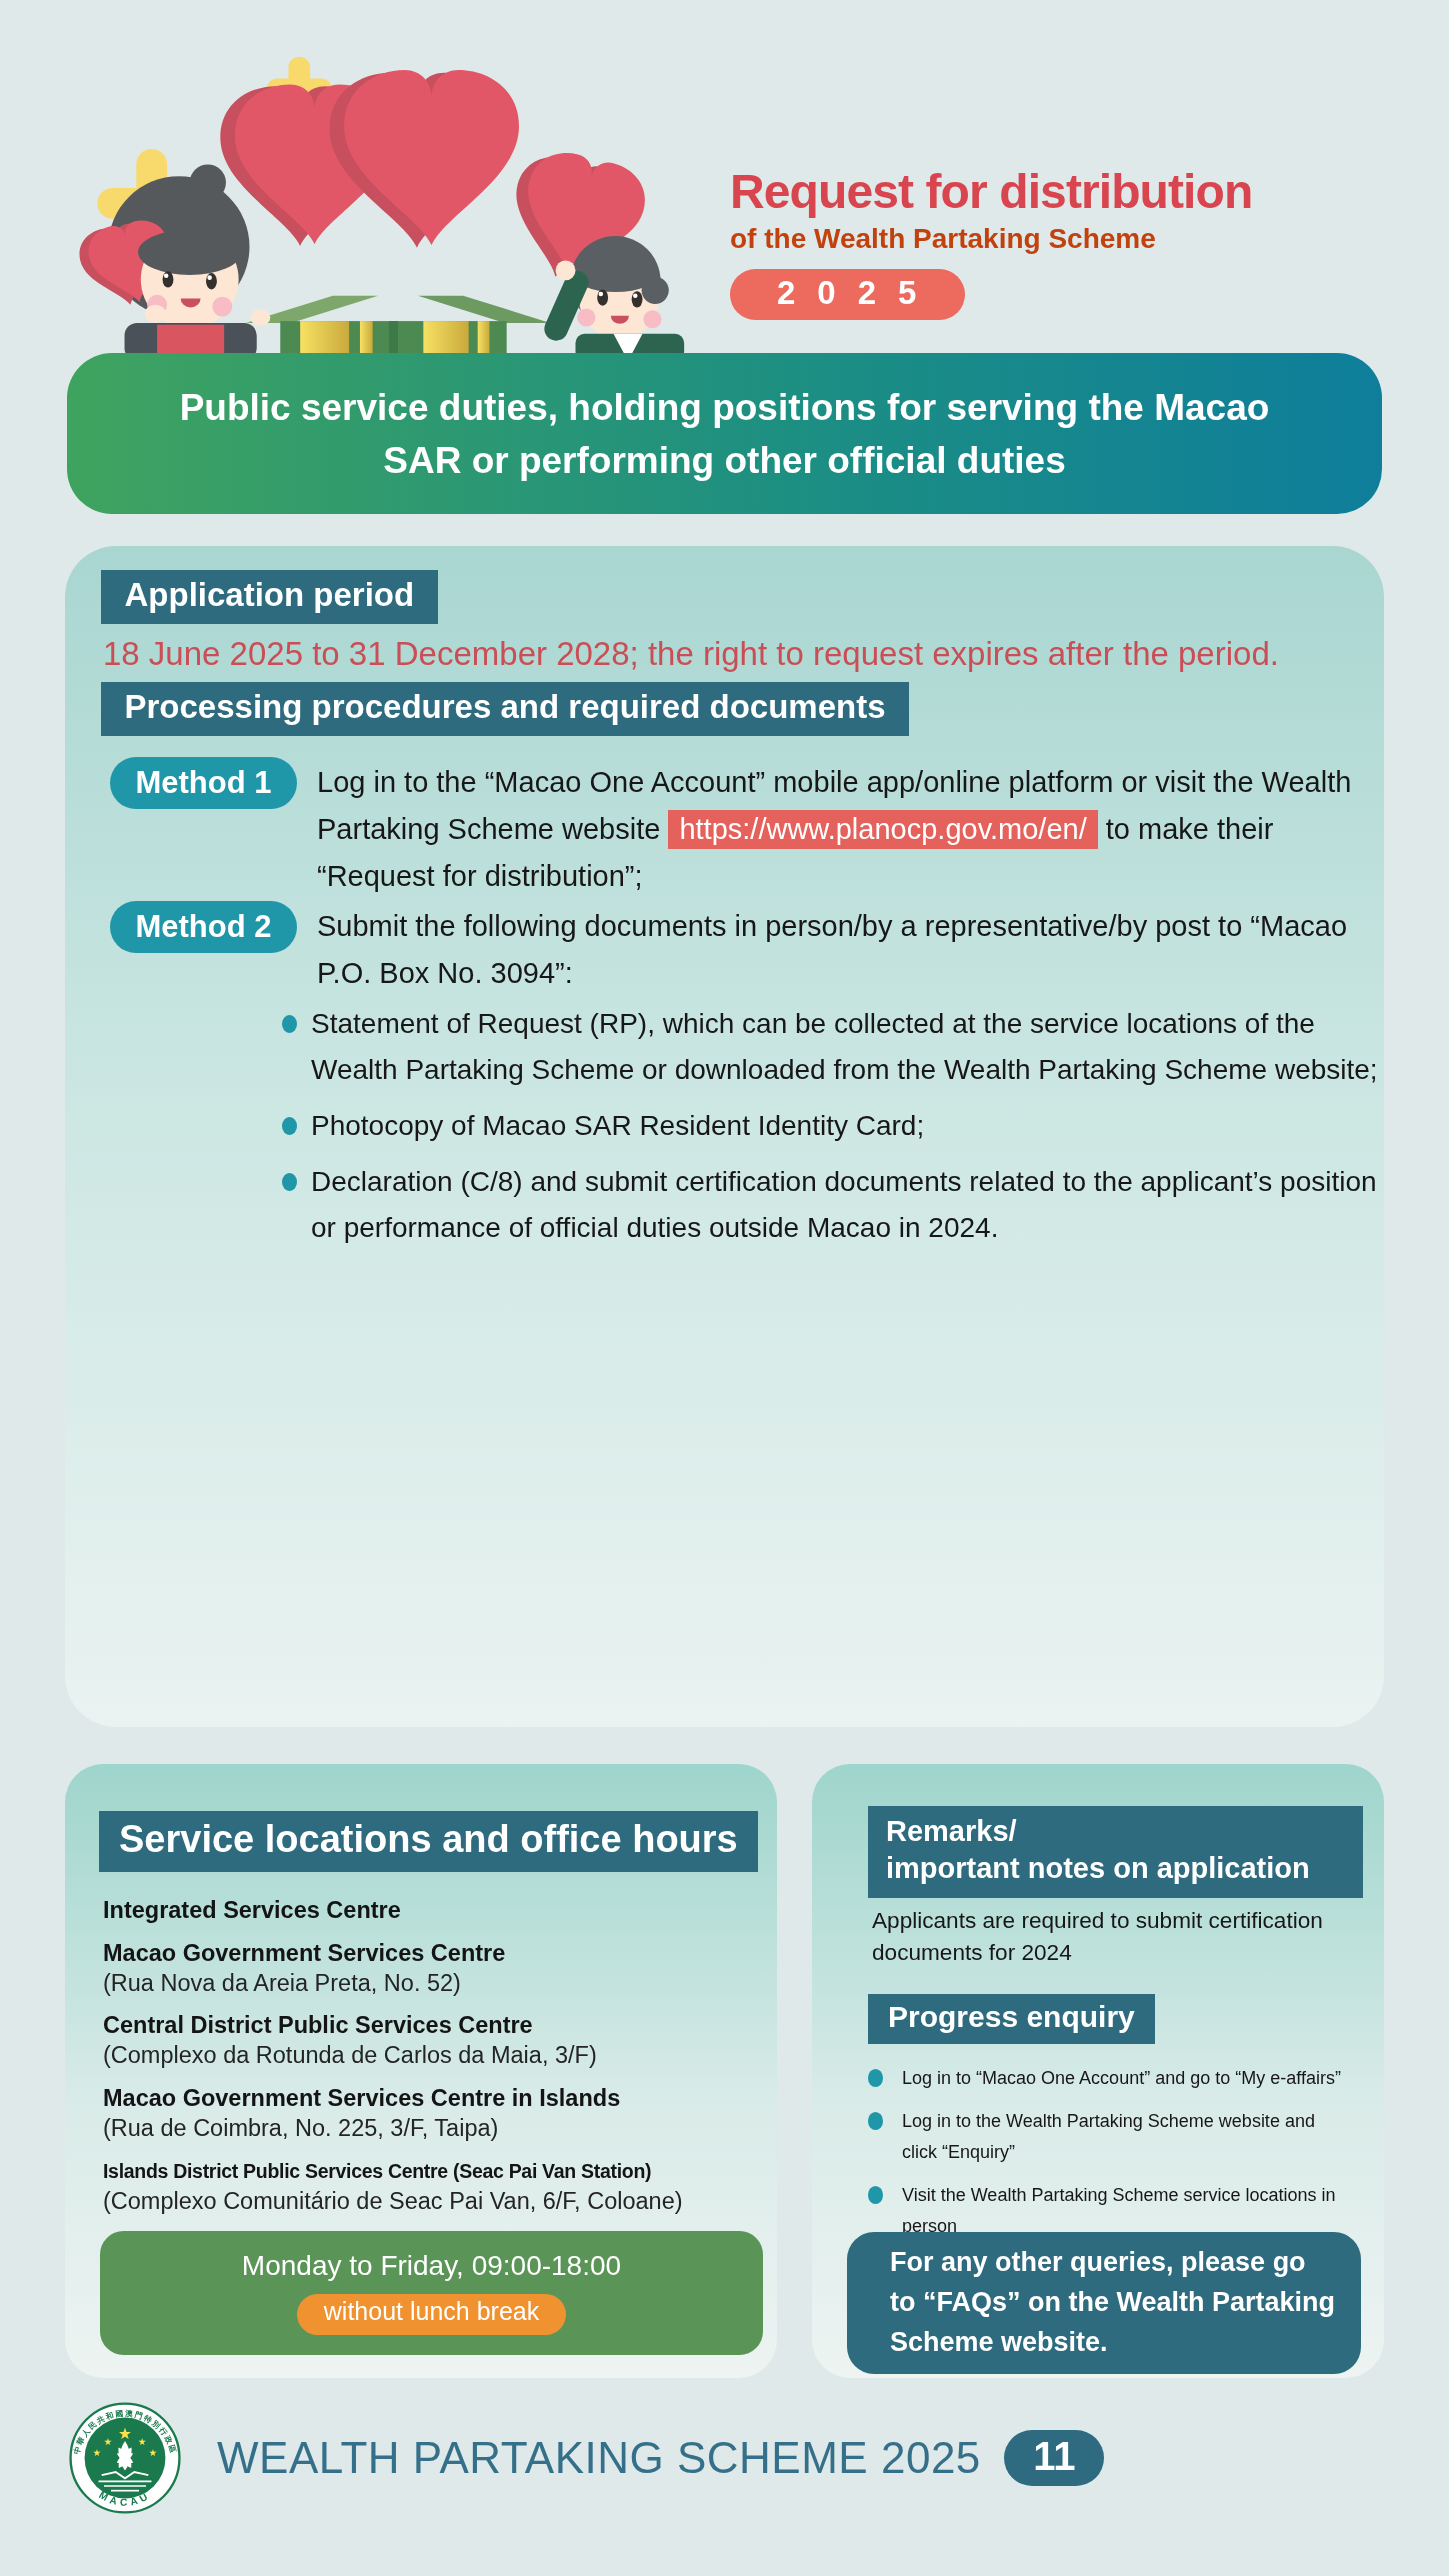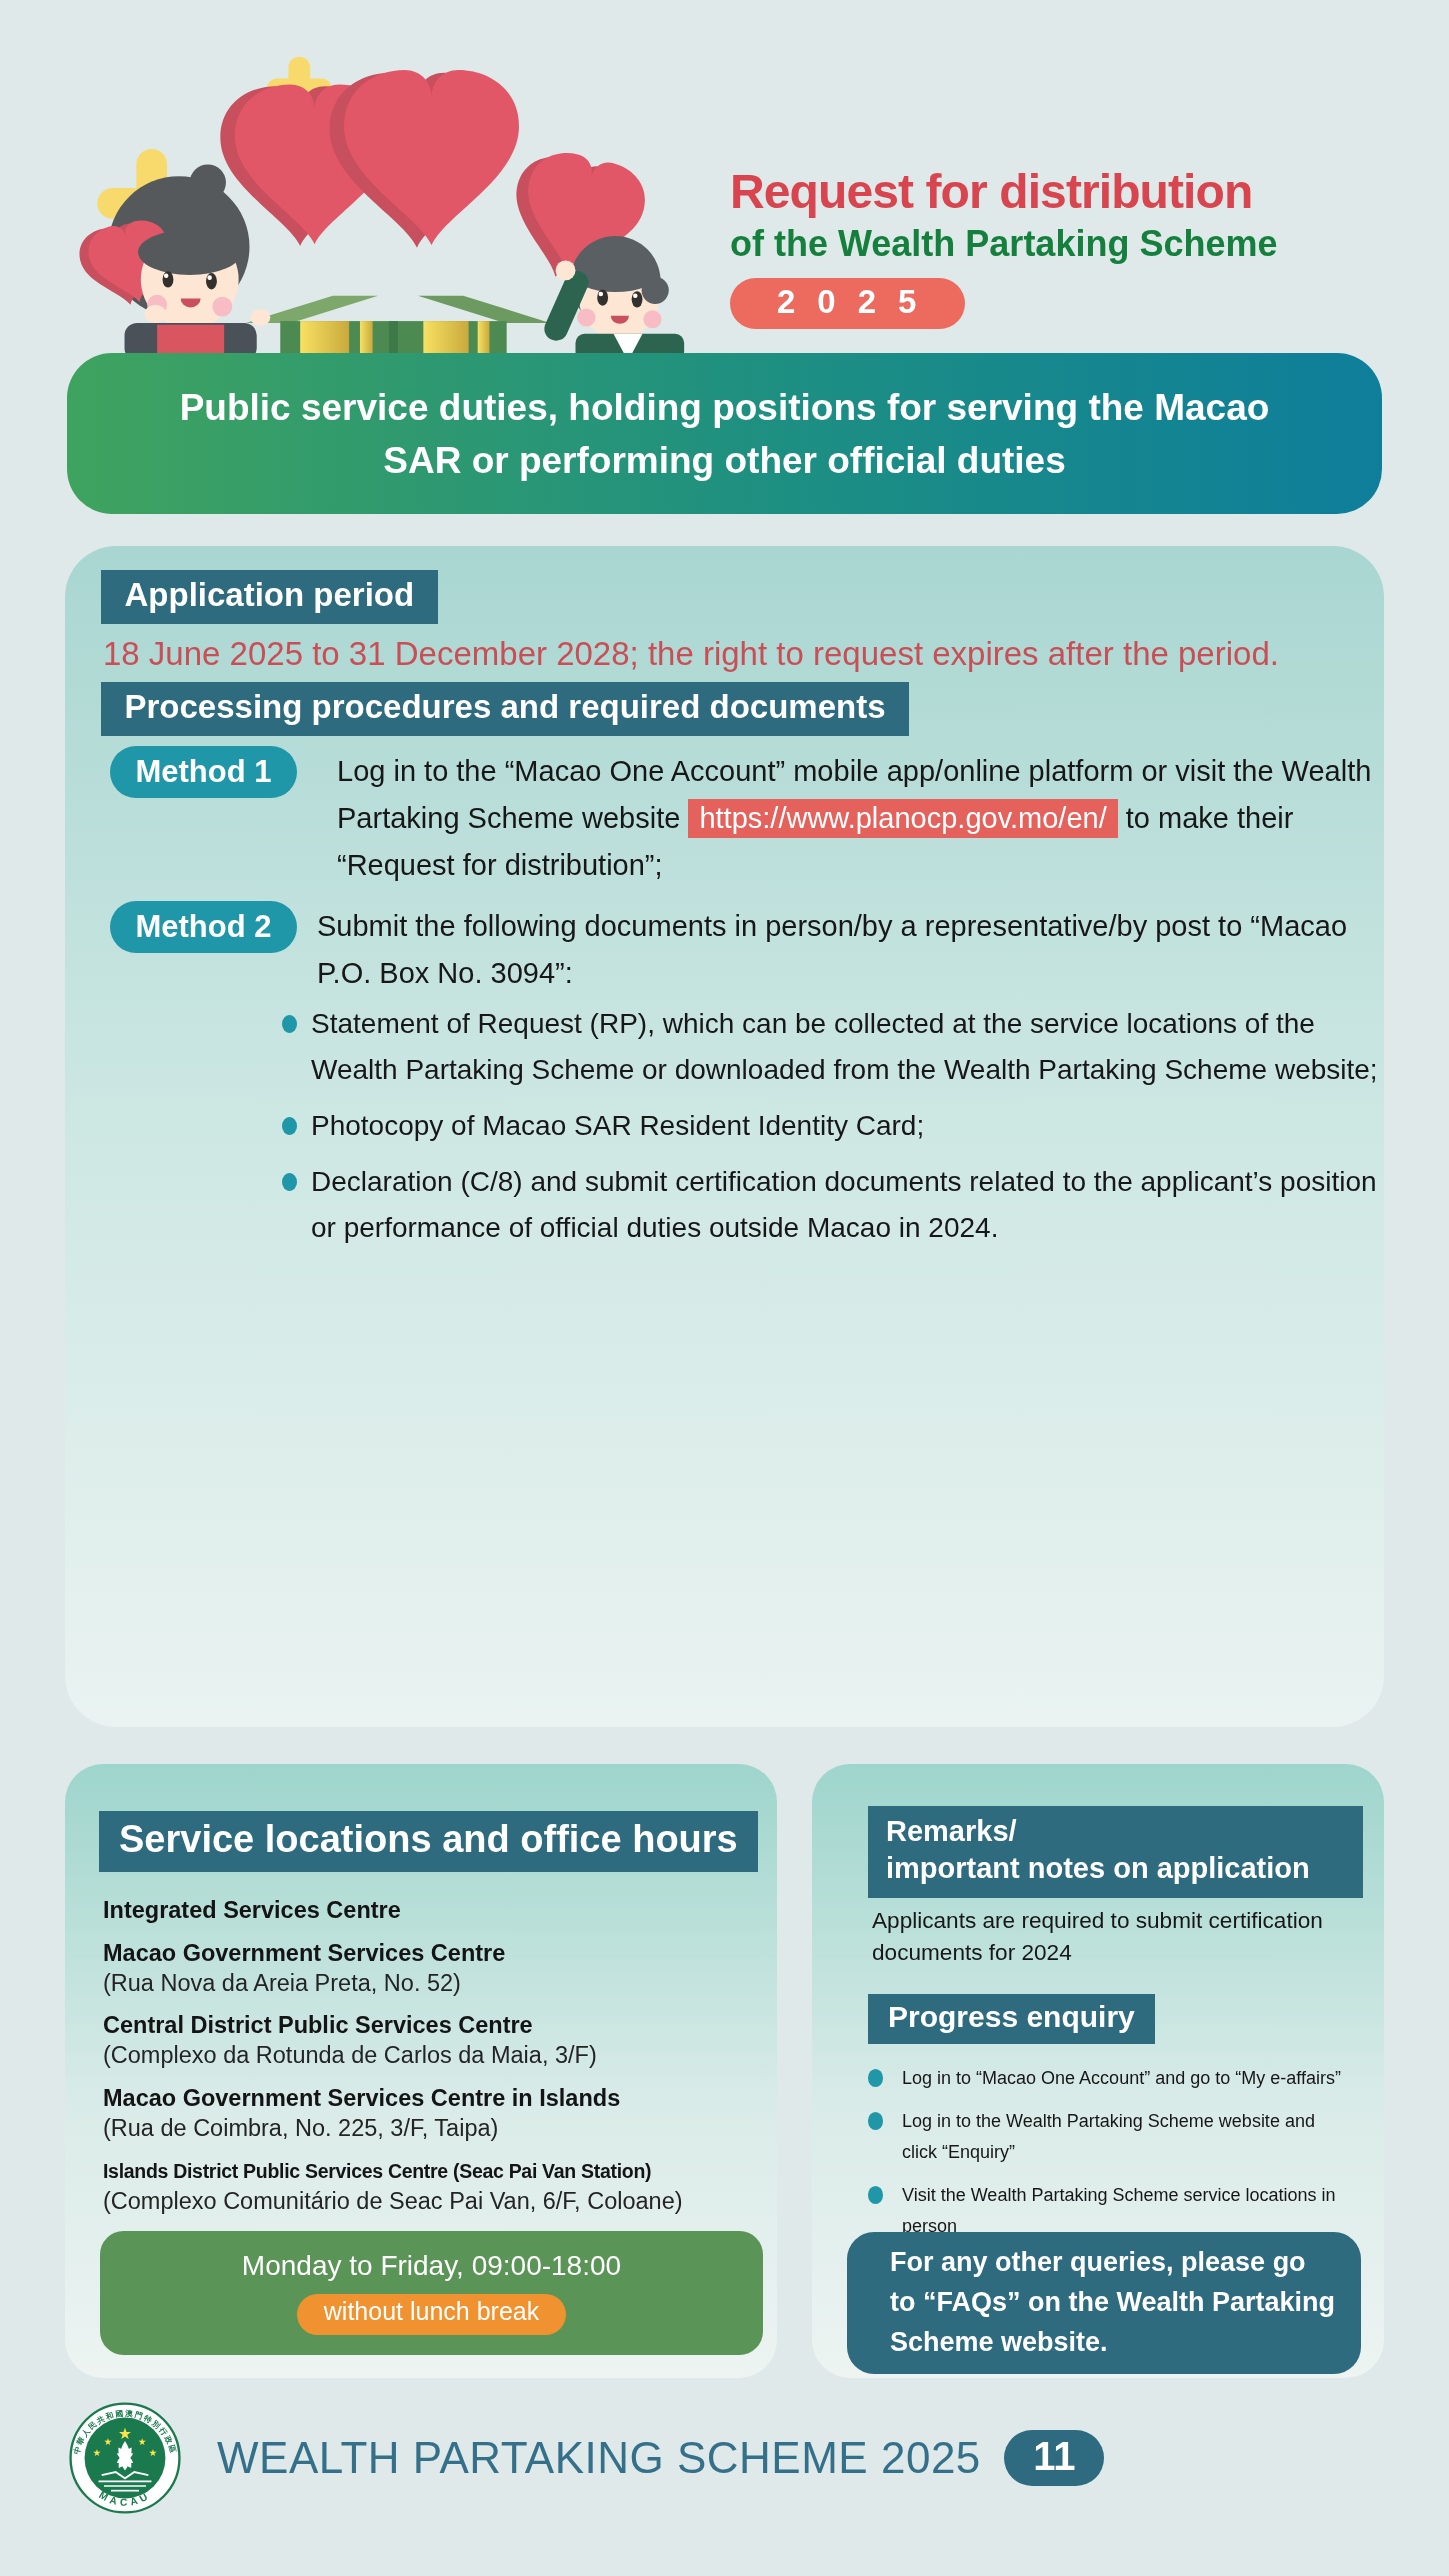--- a/index.html
+++ b/index.html
@@ -7,21 +7,21 @@
     width:1449px; height:2576px; position:relative;
     background:#dfe9e9;
     font-family:"Liberation Sans", sans-serif;
     color:#191919;
     overflow:hidden;
   }
   
   .illus { position:absolute; left:72px; top:53px; }
   .title-block { position:absolute; left:730px; top:167px; width:643px; }
   .title-main { font-size:48px; line-height:1.04; font-weight:bold; color:#d9454f; letter-spacing:-0.9px; }
-  .title-sub { font-size:36px; line-height:1.1; font-weight:bold; color:#15803d; margin-top:7.2px; }
+  .title-sub { font-size:28px; line-height:1.1; font-weight:bold; color:#c2410c; margin-top:7.2px; }
   .year-pill { display:inline-block; margin-top:14.5px; background:#ec6a5e; color:#fff;
     font-weight:bold; font-size:33px; letter-spacing:22px; padding:4.5px 27px 8.2px 47px;
     border-radius:33px; }
   
   .banner { position:absolute; left:67px; top:353px; width:1315px; height:161px;
     border-radius:45px; background:linear-gradient(90deg,#3fa35f 0%, #1d8f82 55%, #0e7e9b 100%);
     display:flex; align-items:center; justify-content:center; }
   .banner-text { width:1132px; text-align:center; color:#fff; font-weight:bold;
     font-size:37px; line-height:53px; }
   
@@ -31,21 +31,21 @@
   .left-card  { left:65px;  top:1764px; width:712px; height:614px; border-radius:38px;
     background:linear-gradient(180deg,#9ed5cc 0%, #d9ebe8 55%, #edf4f2 100%); }
   .right-card { left:812px; top:1764px; width:572px; height:614px; border-radius:38px;
     background:linear-gradient(180deg,#9ed5cc 0%, #d9ebe8 55%, #edf4f2 100%); }
   .heading-box { display:inline-block; background:#2e6b7e; color:#fff; font-weight:bold; }
   
   .ap-heading { position:absolute; left:36px; top:23.5px; font-size:33px; padding:6.3px 23.5px 10px; }
   .ap-text { position:absolute; left:38px; top:89px; font-size:33px; color:#c94e55; white-space:nowrap; }
   .proc-heading { position:absolute; left:36px; top:136px; font-size:33px; padding:6.3px 23.5px 10px; }
   .method-row { position:absolute; left:45px; display:flex; align-items:flex-start; }
-  .method-1 { top:200px;gap:20px; }
+  .method-1 { top:211px; }
   .method-2 { top:355px; }
   .method-pill { flex:none; width:187px; height:52px; border-radius:29px; background:#1f97a8;
     color:#fff; font-weight:bold; font-size:31px; display:flex; align-items:center; justify-content:center; }
   .method-text { margin-left:20px; width:1060px; font-size:29px; line-height:47px; color:#171717; margin-top:1.8px; }
   .link-chip { background:#e5625c; color:#fff; padding:2.7px 11px 4.5px; }
   .docs { position:absolute; left:217px; top:455px; width:1114px; list-style:none; margin:0; padding:0; }
   .docs li { position:relative; padding-left:29px; font-size:28px; line-height:46px;
     margin-bottom:10px; color:#171717; }
   .docs li::before { content:""; position:absolute; left:0; top:13.6px; width:14.5px; height:18px;
     border-radius:50%; background:#1f97a8; }

